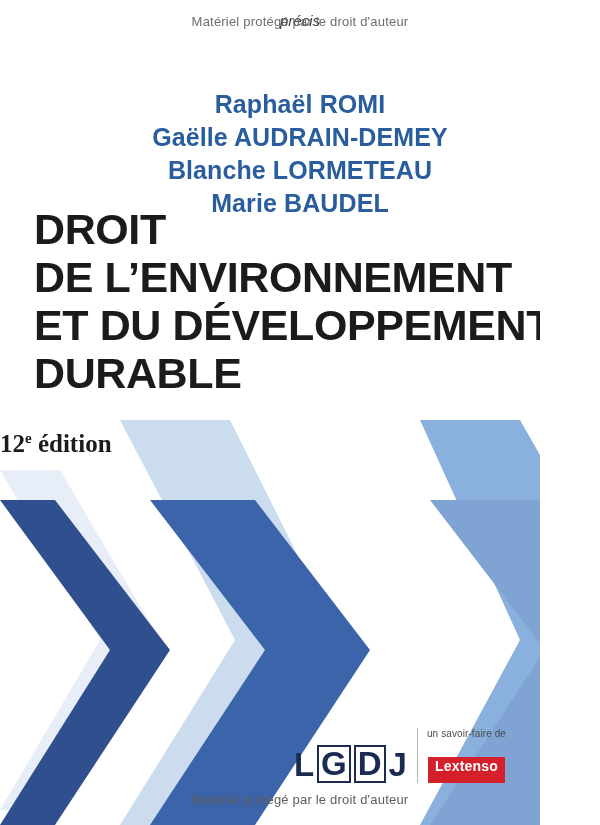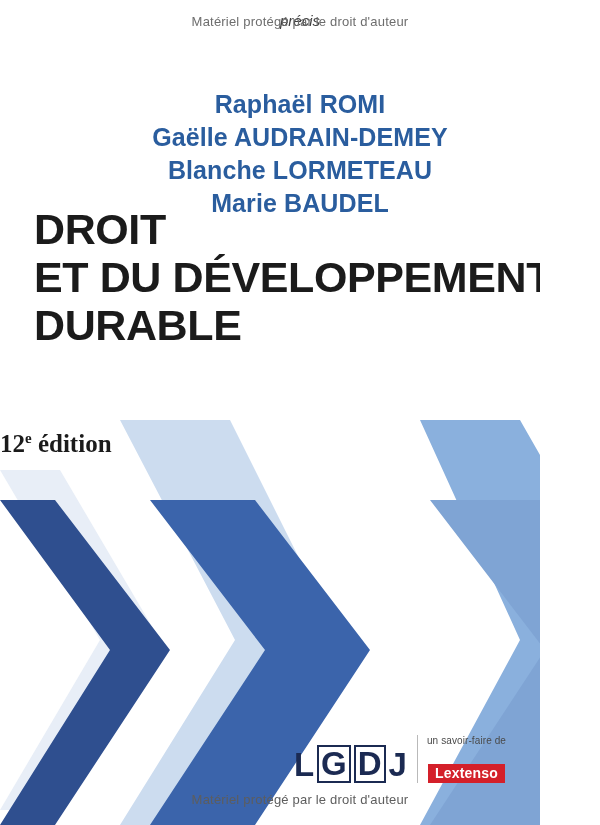--- a/index.html
+++ b/index.html
@@ -185,21 +185,21 @@
     color: #4a4a4a;
     letter-spacing: 0.1px;
     margin-bottom: 18px;
     white-space: nowrap;
   }
   .lextenso-brand {
     background: #d4202a;
     color: #ffffff;
     font-weight: bold;
     font-size: 14px;
-    padding: 2px 7px 3px 7px;
+    padding: 2px 7px 10px 7px;
     line-height: 1;
     letter-spacing: 0.2px;
   }
 </style>
 </head>
 <body>
 
 <div class="cover">
 
   <svg class="chevrons" viewBox="0 0 600 825" preserveAspectRatio="none">
@@ -227,20 +227,21 @@
 
   <div class="authors">
     <div class="author">Raphaël ROMI</div>
     <div class="author">Gaëlle AUDRAIN-DEMEY</div>
     <div class="author">Blanche LORMETEAU</div>
     <div class="author">Marie BAUDEL</div>
   </div>
 
   <div class="title">
     <div class="title-line">DROIT</div>
+    <div class="title-line">DE L’ENVIRONNEMENT</div>
     <div class="title-line">ET DU DÉVELOPPEMENT</div>
     <div class="title-line">DURABLE</div>
   </div>
 
   <div class="edition">
     <span>12</span><sup>e</sup>
     <span class="ed-word">édition</span>
   </div>
 
   <div class="publisher">

